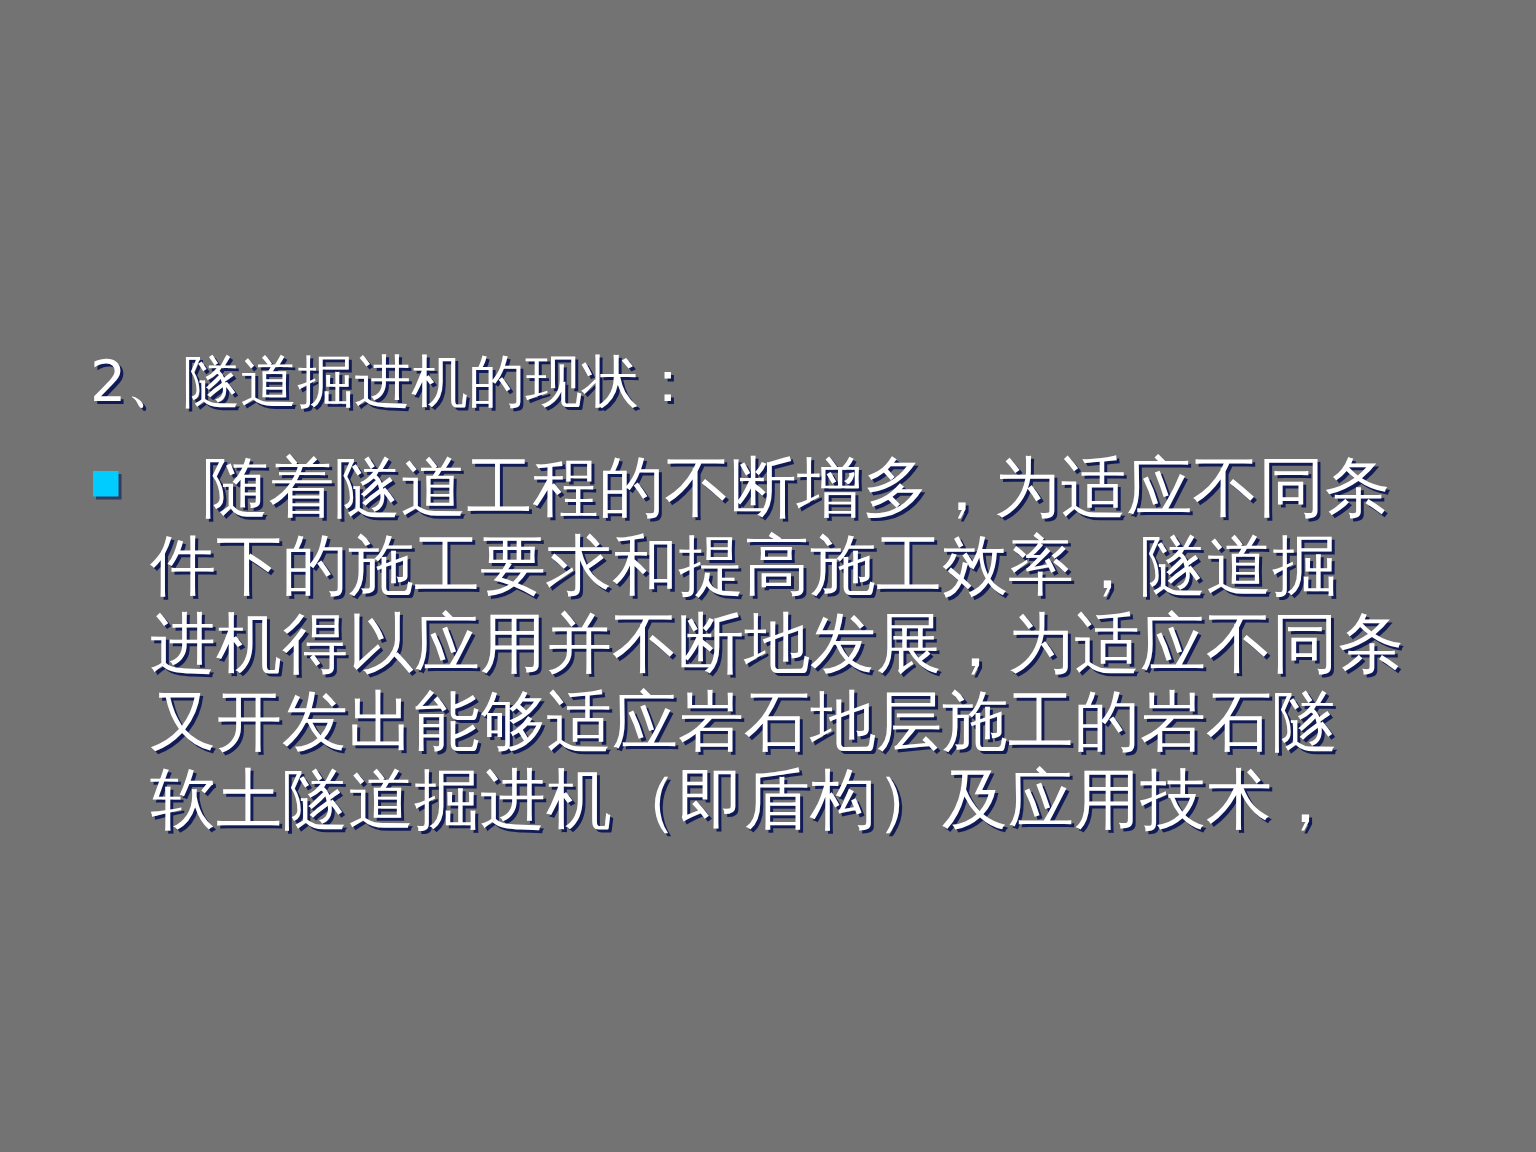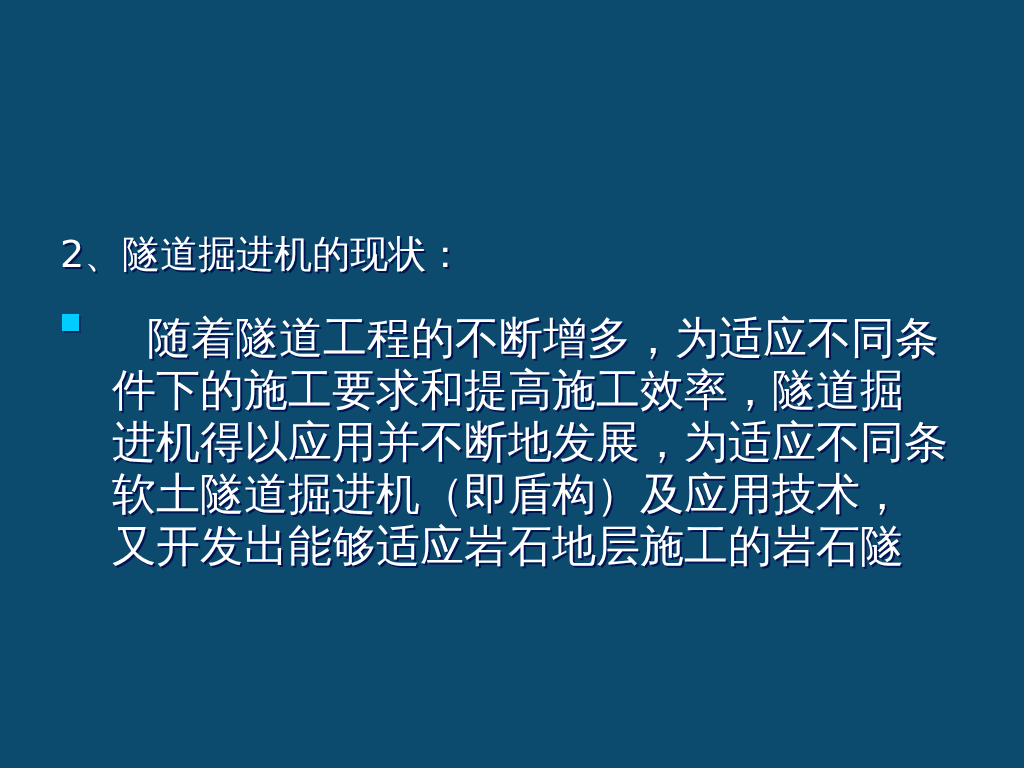--- a/index.html
+++ b/index.html
@@ -64,53 +64,53 @@
   #bullet-marker {
     position: absolute;
     left: 2px;
     top: 14px;
     width: 17px;
     height: 17px;
     background: #00ccff;
     box-shadow: 2px 2px 0 rgba(0, 12, 80, 0.55);
   }
   #bullet-paragraph {
-    margin: 12px;
+    margin: 0;
     padding-left: 40px;
     color: #ffffff;
     font-family: "DejaVu Sans", "Liberation Sans", sans-serif;
     font-size: 44px;
     line-height: 52px;
     font-weight: normal;
     letter-spacing: 0px;
     text-shadow: 2px 2px 0 rgba(0, 12, 80, 0.85);
   }
   .para-line {
     display: block;
     white-space: nowrap;
   }
   .para-line.indented {
     text-indent: 35px;
   }
 </style>
 </head>
 <body>
 
-<div id="slide" style="background: #0c4a6e; padding-left: 25px;">
+<div id="slide" style="background: #737373; padding-left: 25px;">
   <div id="content">
 
     <div id="title-row">
       <span id="title-text" style="color: rgb(255, 255, 255);">2、隧道掘进机的现状：</span>
     </div>
 
     <div id="bullet-block">
       <span id="bullet-marker" style="background: rgb(0, 204, 255);"></span>
       <p id="bullet-paragraph" style="color: rgb(255, 255, 255);">
         <span class="para-line indented">随着隧道工程的不断增多，为适应不同条</span>
         <span class="para-line">件下的施工要求和提高施工效率，隧道掘</span>
         <span class="para-line">进机得以应用并不断地发展，为适应不同条</span>
+        <span class="para-line">又开发出能够适应岩石地层施工的岩石隧</span>
         <span class="para-line">软土隧道掘进机（即盾构）及应用技术，</span>
-        <span class="para-line">又开发出能够适应岩石地层施工的岩石隧</span>
       </p>
     </div>
 
   </div>
 </div>
 
 </body></html>

